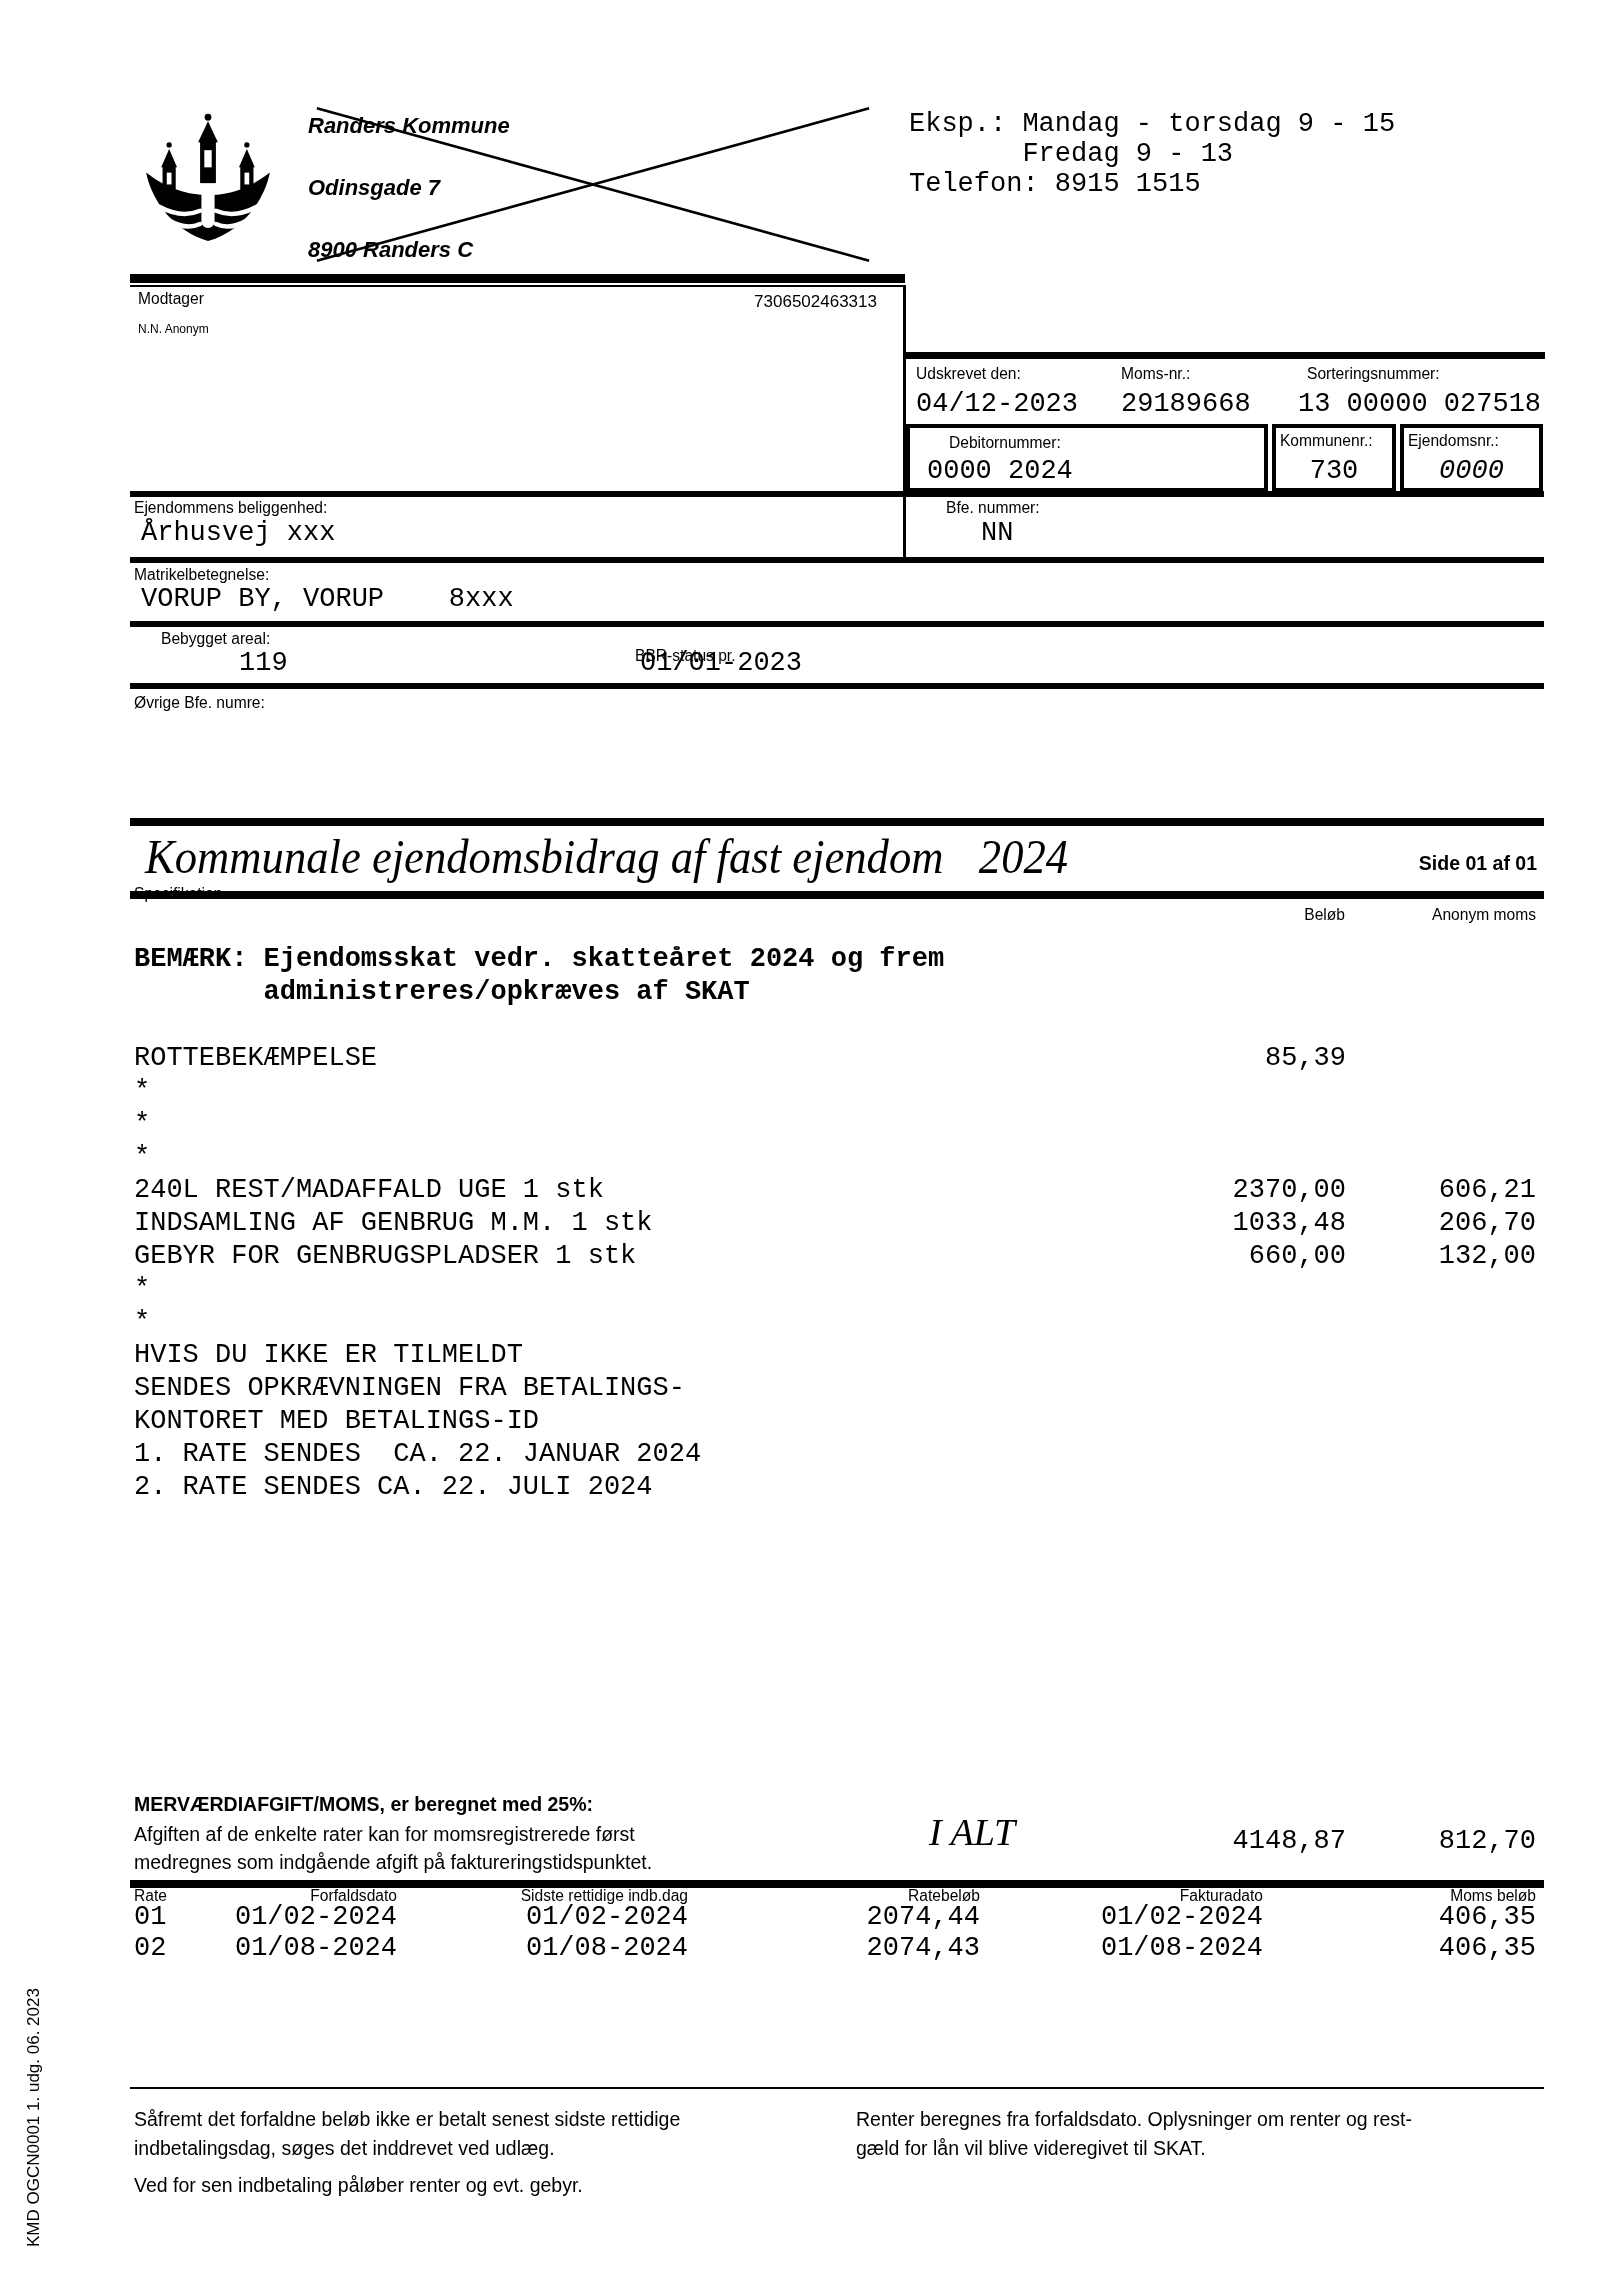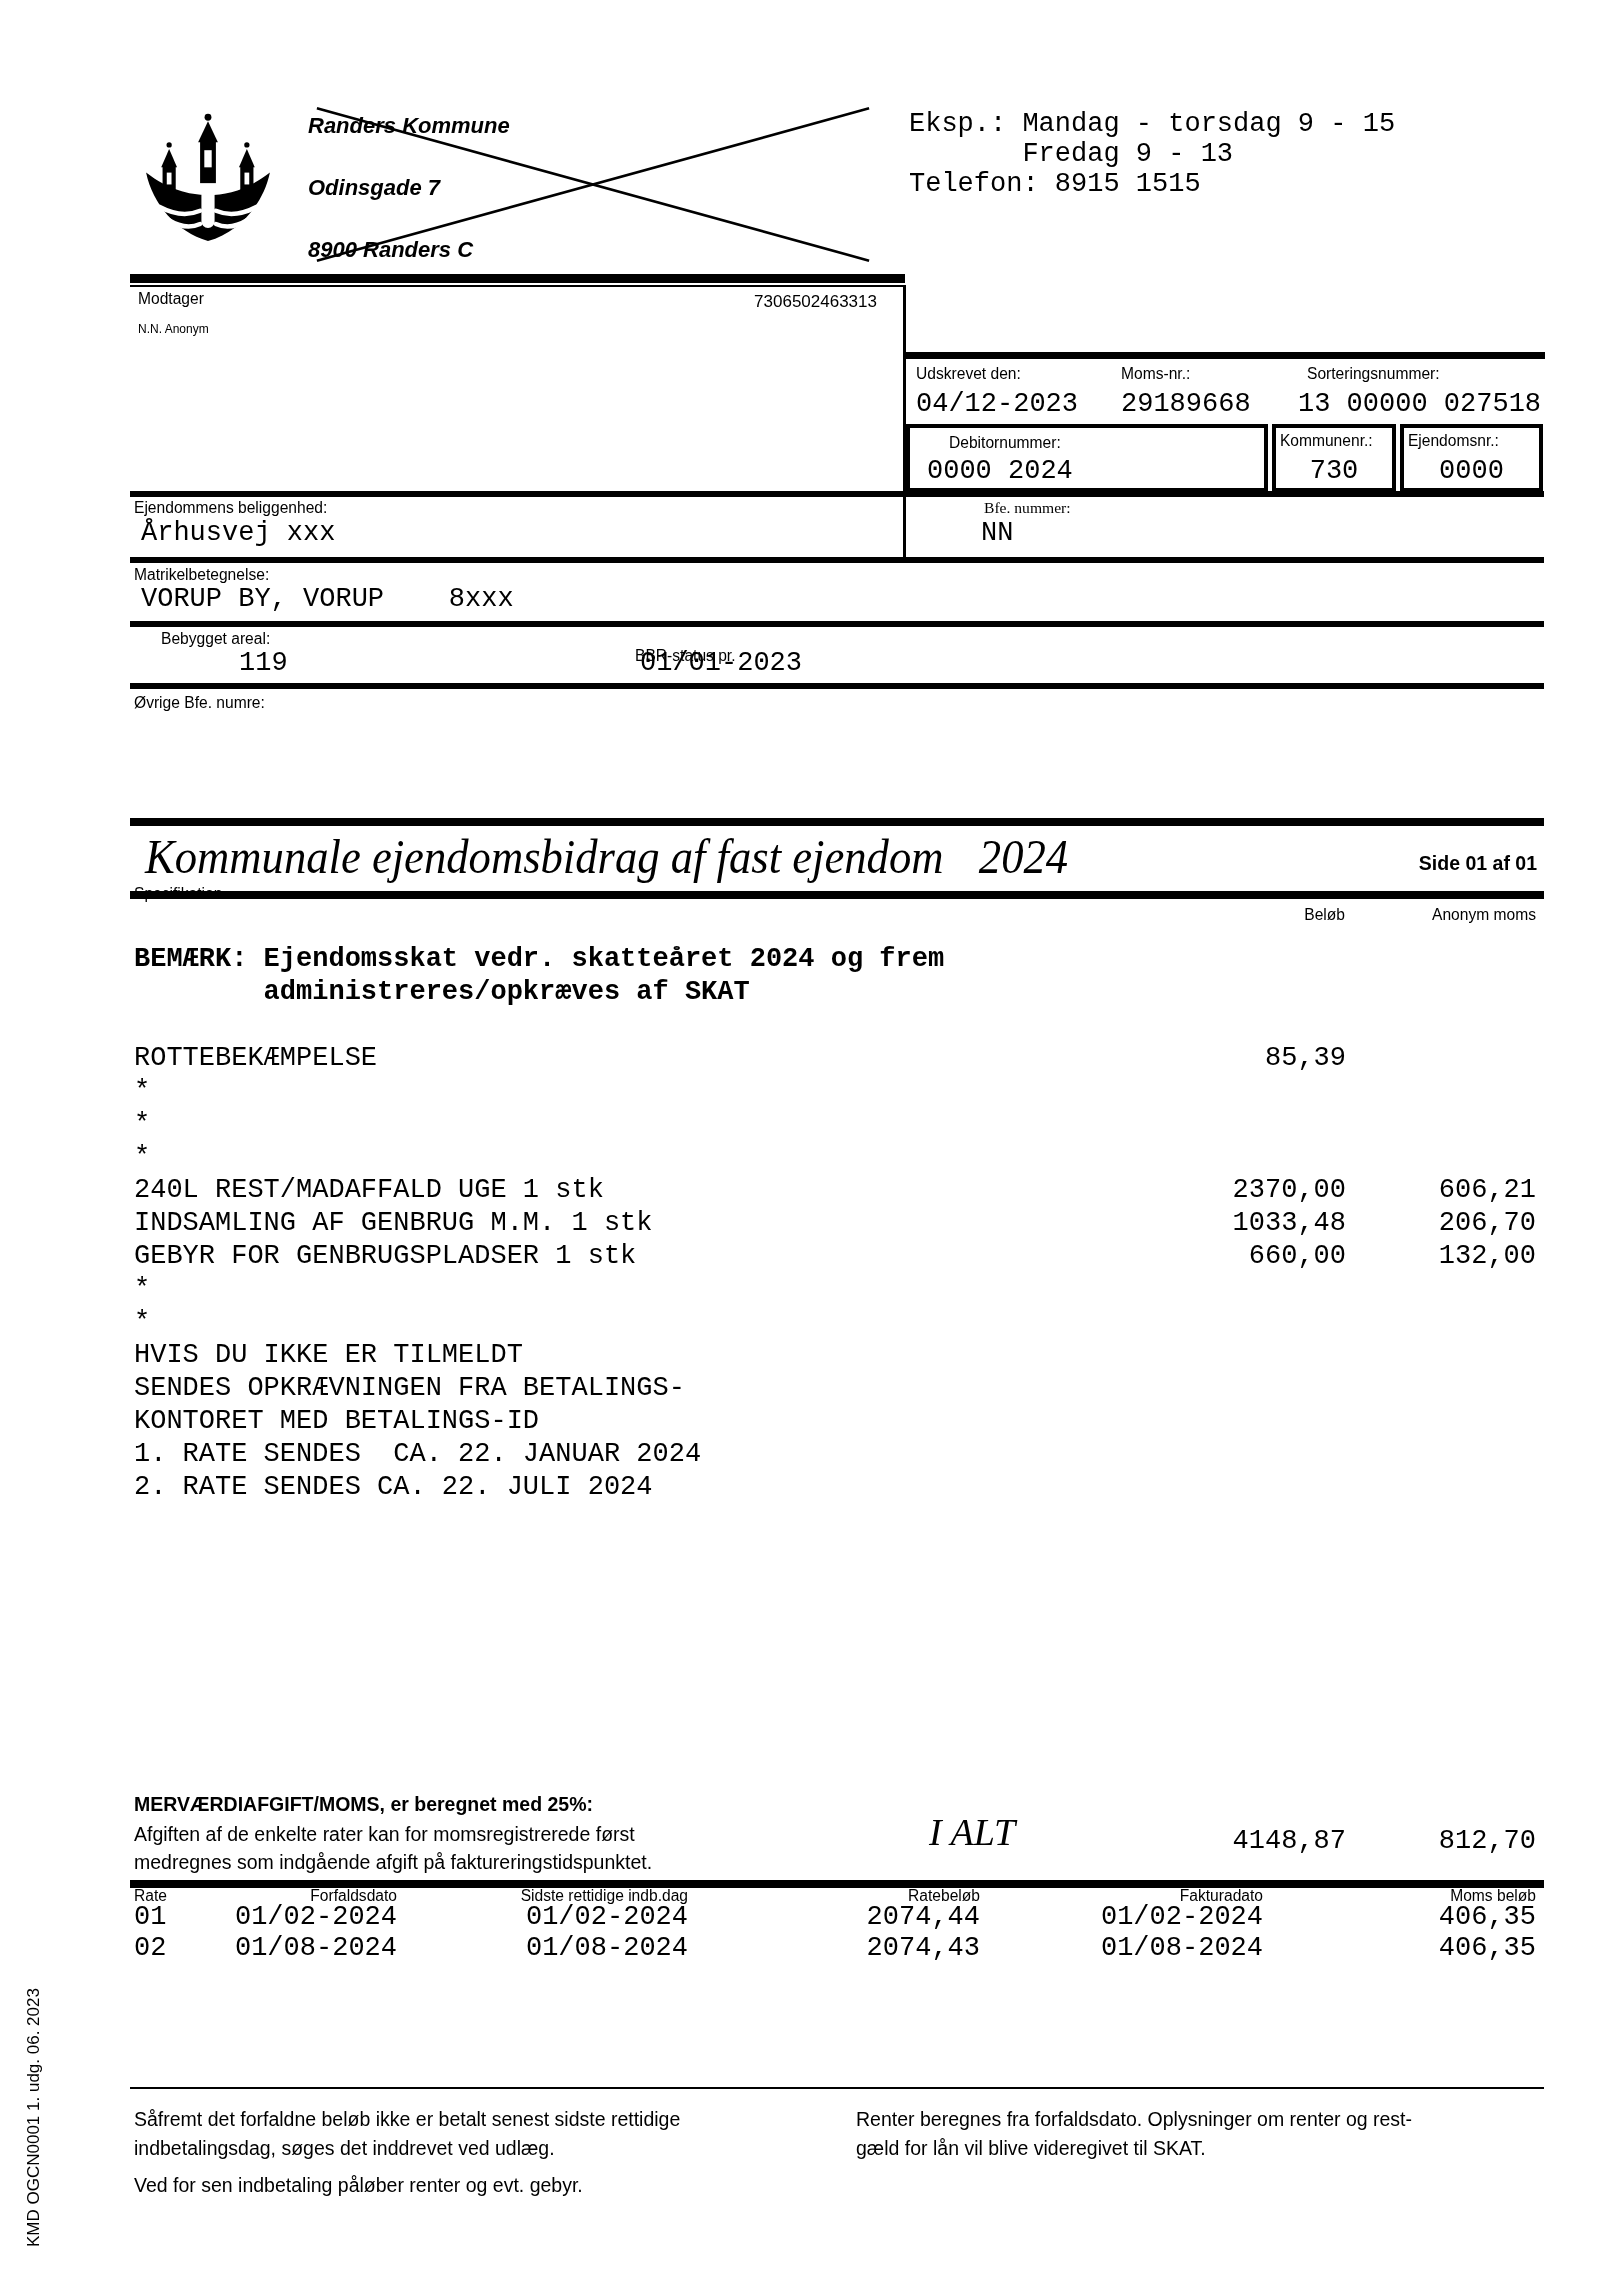--- a/index.html
+++ b/index.html
@@ -105,28 +105,28 @@
   <div class="vbox" style="left:906px;top:424px;width:362px;height:68px;">
     <span class="lbl" style="margin:6.5px 0 0 39px;">Debitornummer:</span>
     <span class="mono" style="display:block;margin:7.8px 0 0 17px;">0000 2024</span>
   </div>
   <div class="vbox" style="left:1272px;top:424px;width:124px;height:68px;">
     <span class="lbl" style="margin:5.2px 0 0 3.9px;">Kommunenr.:</span>
     <span class="mono" style="display:block;margin:9px 0 0 0;text-align:center;">730</span>
   </div>
   <div class="vbox" style="left:1400px;top:424px;width:143px;height:68px;">
     <span class="lbl" style="margin:5.2px 0 0 3.9px;">Ejendomsnr.:</span>
-    <span class="mono" style="display:block;margin:9px 0 0 0;text-align:center;">0000</span>
+    <span class="mono" style="display:block;margin:9px 0 0 0;text-align:center;font-style:italic;">0000</span>
   </div>
 
   <div class="hline" style="top:491px;height:5.9px;"></div>
 
   <div class="abs lbl" style="left:134px;top:500px;">Ejendommens beliggenhed:</div>
   <div class="abs mono" style="left:141px;top:520px;">Århusvej xxx</div>
-  <div class="abs lbl" style="left:984px;top:500px;font-family:Liberation Serif, serif;">Bfe. nummer:</div>
+  <div class="abs lbl" style="left:946px;top:500px;">Bfe. nummer:</div>
   <div class="abs mono" style="left:981px;top:520px;">NN</div>
 
   <div class="hline" style="top:557px;height:5.9px;"></div>
 
   <div class="abs lbl" style="left:134px;top:567px;">Matrikelbetegnelse:</div>
   <div class="abs mono" style="left:141px;top:586px;">VORUP BY, VORUP    8xxx</div>
 
   <div class="hline" style="top:621px;height:5.9px;"></div>
 
   <div class="abs lbl" style="left:161px;top:631px;">Bebygget areal:</div>

